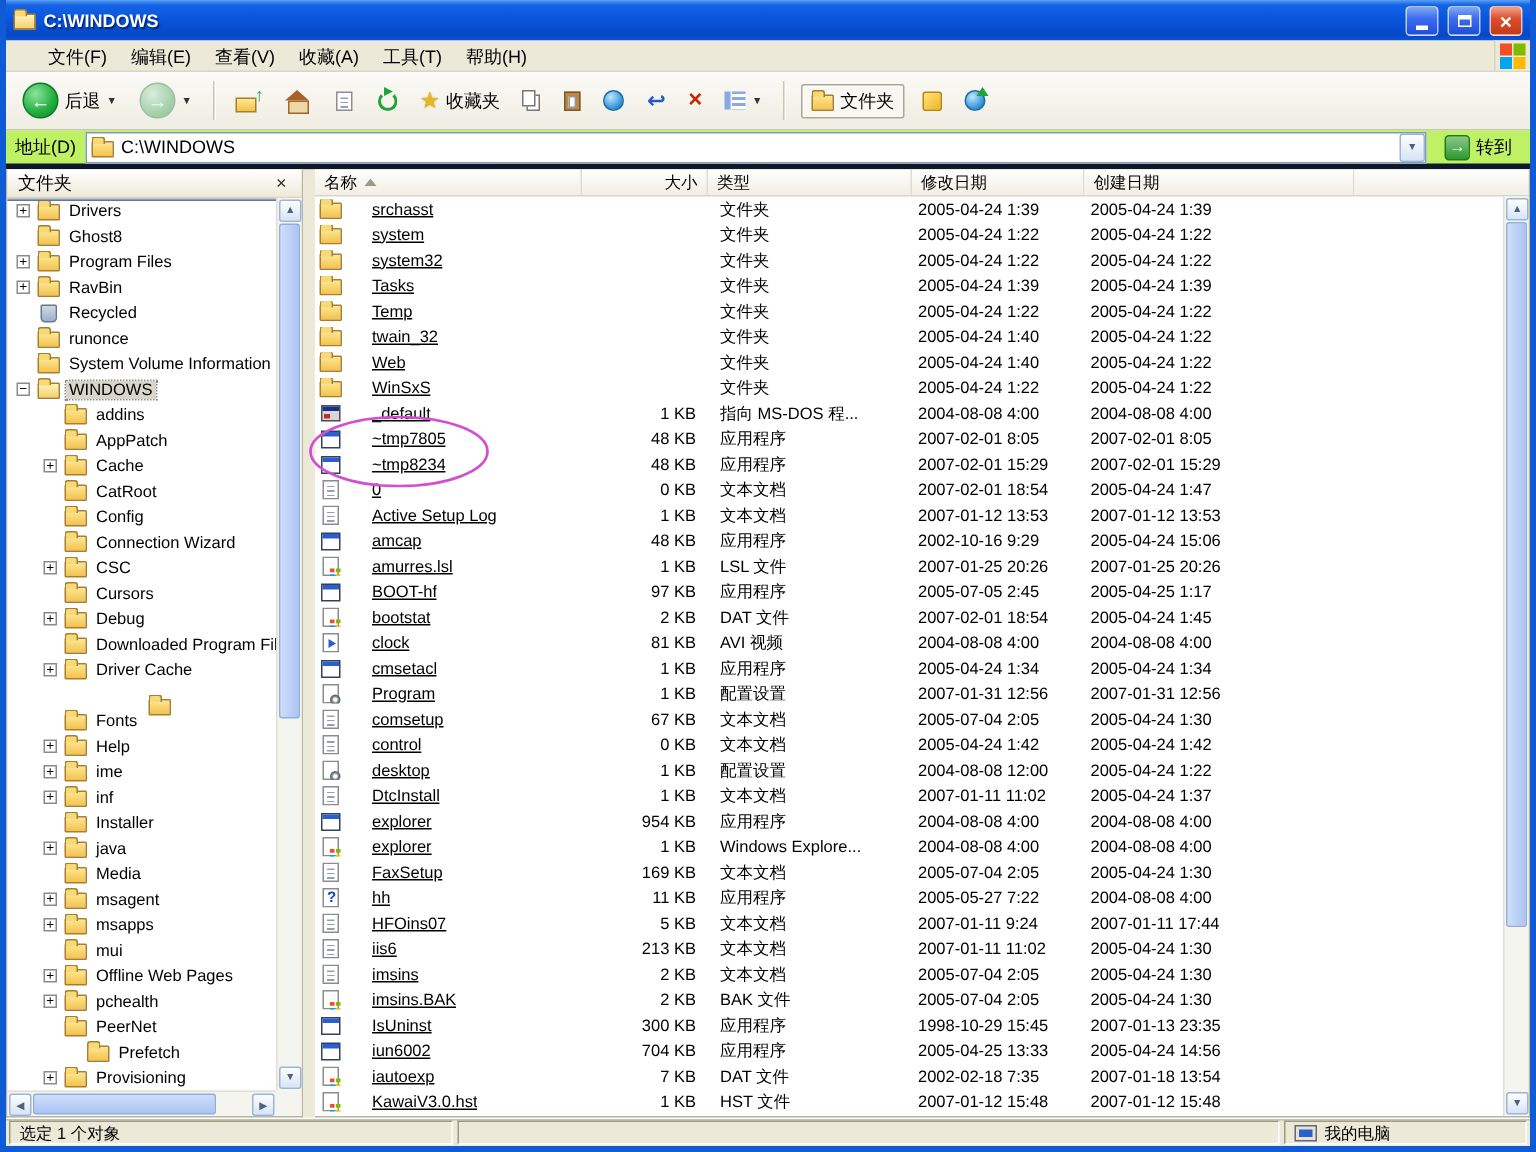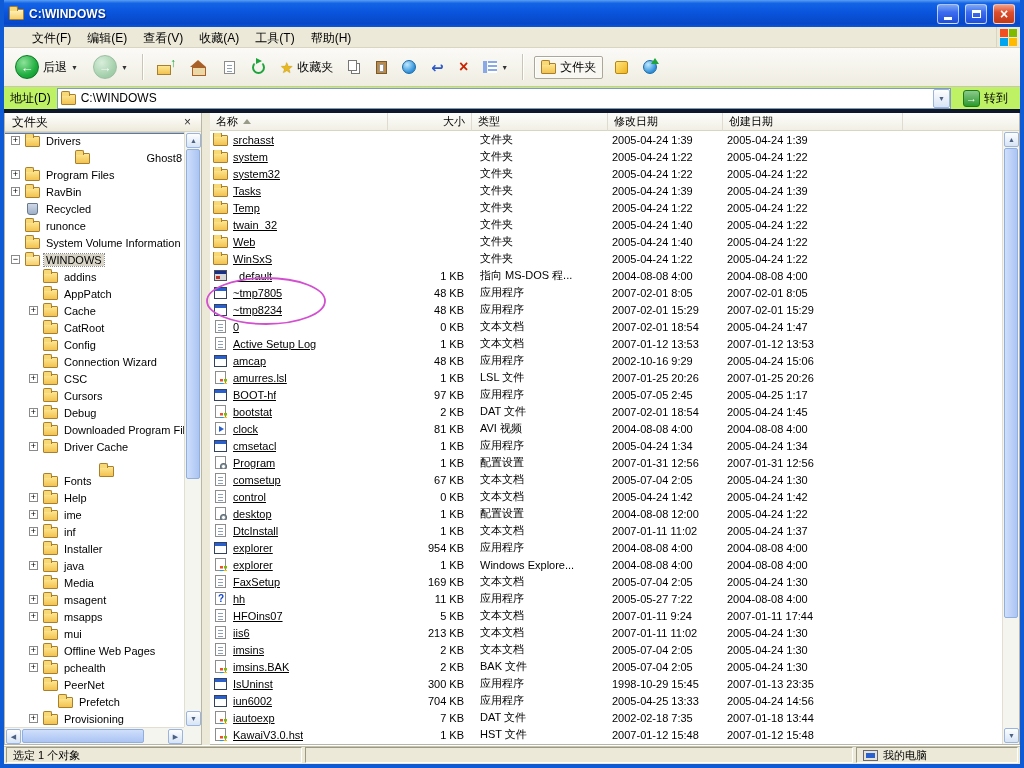--- a/index.html
+++ b/index.html
@@ -132,21 +132,21 @@
   .right { flex:1; min-width:0; position:relative; background:#fff; border:1px solid #b9b6a6; border-top:none; border-left:none; }
   .cols { height:18px; display:flex; position:absolute; top:0; left:0; right:0; }
   .hc { border-right:1px solid #dedbd0; border-bottom:1px solid #d8d5c2; background:linear-gradient(#fdfdfb,#f1efe5);
     display:flex; align-items:center; padding:0 6px; font-size:11px; flex:none; }
   .hc-fill { flex:1; border-right:none; }
   .hc.right-al { justify-content:flex-end; }
   .sort-up { width:0; height:0; border-left:4px solid transparent; border-right:4px solid transparent;
     border-bottom:5px solid #9a9a8a; margin-left:5px; }
   .rows { position:absolute; top:18px; left:0; right:17px; bottom:0; overflow:hidden; }
   .row { height:17px; display:flex; align-items:center; font-size:11px; white-space:nowrap; }
-  .c-name { width:178px; display:flex; align-items:center; gap:5px; padding-left:3px; overflow:hidden; flex:none; }
+  .c-name { width:178px; display:flex; align-items:center; gap:20px; padding-left:3px; overflow:hidden; flex:none; }
   .name-text { text-decoration:underline; overflow:hidden; }
   .c-size { width:84px; text-align:right; padding-right:8px; flex:none; }
   .c-type { width:136px; padding-left:8px; overflow:hidden; flex:none; }
   .c-mod  { width:115px; padding-left:4px; flex:none; }
   .c-cre  { width:180px; padding-left:4px; flex:none; }
 
   
   .vscroll { position:absolute; width:17px; background:#f5f5ef; border-left:1px solid #e2dfd2; }
   .hscroll { position:absolute; height:17px; background:#f5f5ef; border-top:1px solid #e2dfd2; }
   .sbtn { width:15px; height:15px; margin:1px; background:linear-gradient(180deg,#fdfefe,#d7e4f5);
@@ -292,21 +292,21 @@
       <div class="pane-head">
         <span>文件夹</span>
         <span class="pane-close">×</span>
       </div>
       <div class="tree">
           <div class="tree-row" style="padding-left: 6px;">
             <span class="tree-toggle">+</span>
             <span class="ic ic-folder"></span>
             <span class="tree-label">Drivers</span>
           </div>
-          <div class="tree-row" style="padding-left: 6px; justify-content: space-between;">
+          <div class="tree-row" style="padding-left: 6px;">
             <span class="tree-toggle hidden"></span>
             <span class="ic ic-folder"></span>
             <span class="tree-label">Ghost8</span>
           </div>
           <div class="tree-row" style="padding-left: 6px;">
             <span class="tree-toggle">+</span>
             <span class="ic ic-folder"></span>
             <span class="tree-label">Program Files</span>
           </div>
           <div class="tree-row" style="padding-left: 6px;">
@@ -847,21 +847,21 @@
             <div class="c-cre">2005-04-24 14:56</div>
           </div>
           <div class="row">
             <div class="c-name">
               <span class="ic ic-page mk-win"></span>
               <span class="name-text">iautoexp</span>
             </div>
             <div class="c-size">7 KB</div>
             <div class="c-type">DAT 文件</div>
             <div class="c-mod">2002-02-18 7:35</div>
-            <div class="c-cre">2007-01-18 13:44</div>
+            <div class="c-cre">2007-01-18 13:54</div>
           </div>
           <div class="row">
             <div class="c-name">
               <span class="ic ic-page mk-win"></span>
               <span class="name-text">KawaiV3.0.hst</span>
             </div>
             <div class="c-size">1 KB</div>
             <div class="c-type">HST 文件</div>
             <div class="c-mod">2007-01-12 15:48</div>
             <div class="c-cre">2007-01-12 15:48</div>

